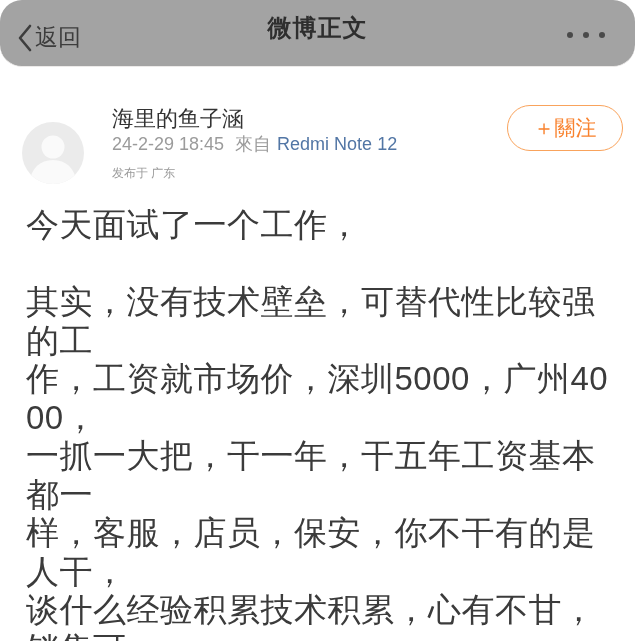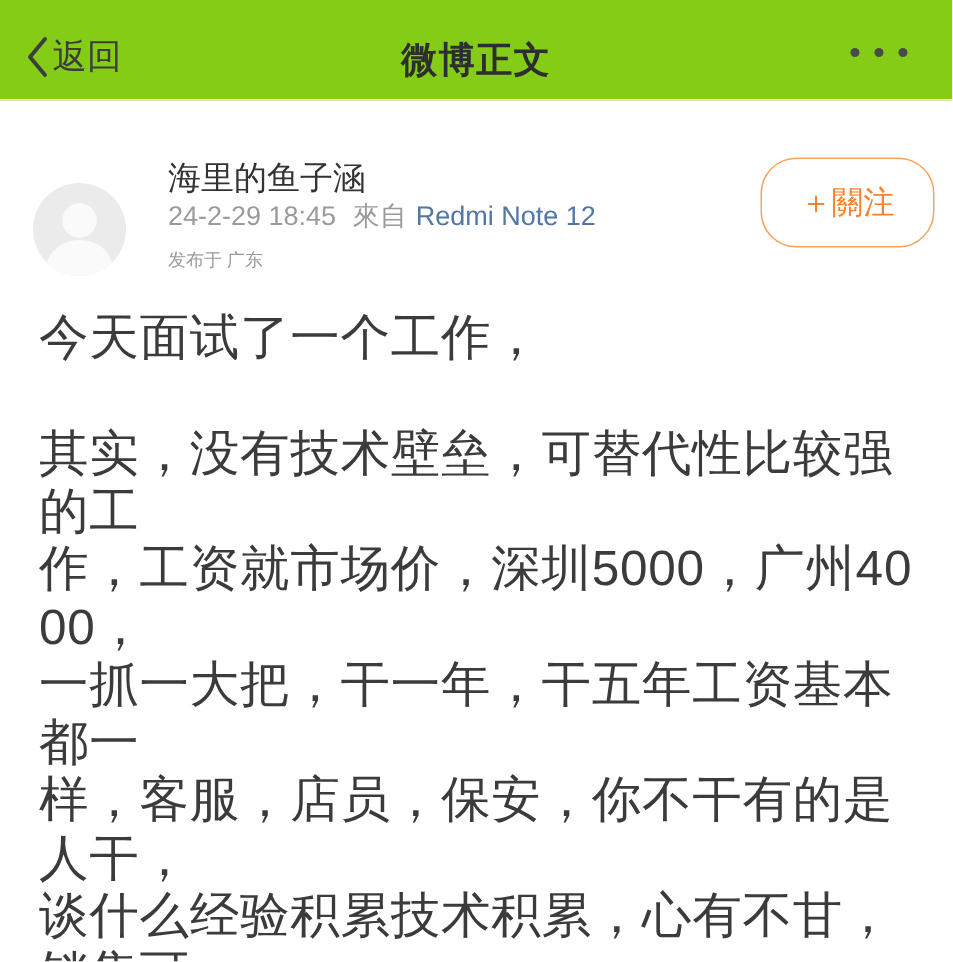--- a/index.html
+++ b/index.html
@@ -5,40 +5,40 @@
   html,body{margin:0;padding:0;background:#fff;}
   .screen{
     position:relative;width:635px;height:641px;overflow:hidden;background:#fff;
     font-family:"Liberation Sans","DejaVu Sans",sans-serif;
     -webkit-font-smoothing:antialiased;
   }
   
   .top-fragment{position:absolute;left:29px;top:1px;width:11px;height:4px;
     background:#c7c1c1;border-radius:2px;opacity:.7;}
   
-  .topbar{position:relative;height:66px;background:#84cc16;
-    border-bottom:1px solid var(--divider,#eceae9);}
+  .topbar{position:relative;height:66px;background:#a3a3a3;
+    border-bottom:1px solid var(--divider,#eceae9);border-radius:22px;}
   .back{position:absolute;left:17px;top:22px;display:flex;align-items:center;
     color:#3d3d3d;font-size:23px;line-height:30px;cursor:pointer;}
   .back svg{display:block;margin-right:3px;margin-top:1px;}
-  .title{position:absolute;left:0;right:0;top:24px;text-align:center;
+  .title{position:absolute;left:0;right:0;top:12px;text-align:center;
     font-size:24px;font-weight:700;color:#2e2e2e;letter-spacing:1px;}
   .more{position:absolute;right:28px;top:28px;padding:4px 2px;cursor:pointer;}
   .dots{display:flex;gap:10px;}
   .dots i{display:block;width:6px;height:6px;border-radius:50%;background:#4a4a4a;}
   
   .profile{position:relative;margin:33px 12px 0 22px;display:flex;align-items:flex-end;}
   .avatar{width:62px;height:62px;flex:0 0 62px;cursor:pointer;}
   .info{margin-left:28px;padding-top:5px;}
   .name{font-size:22px;line-height:28px;font-weight:500;color:#333;cursor:pointer;}
   .meta{font-size:18px;line-height:22px;color:var(--text-secondary,#9b9b9b);}
   .meta .via{margin-left:11px;}
   .meta .device{margin-left:6px;color:var(--link-blue,#5276a5);cursor:pointer;}
   .loc{margin-top:7px;font-size:12px;line-height:22px;color:var(--text-secondary,#9b9b9b);}
-  .follow{position:absolute;right:0;top:5px;width:116px;height:60px;
+  .follow{position:absolute;right:0;top:5px;width:116px;height:46px;
     box-sizing:border-box;border:1.5px solid var(--accent-orange-border,#f9a35c);
     border-radius:24px;background:#fff;display:flex;align-items:center;justify-content:center;
     color:var(--accent-orange,#f9822e);font-size:21px;cursor:pointer;}
   
   .body{margin:22px 22px 0 26px;font-size:33px;line-height:38.5px;
     color:var(--body-text,#3b3b3b);letter-spacing:.5px;white-space:pre-line;
     word-break:break-all;}
 </style>
 </head>
 <body>

